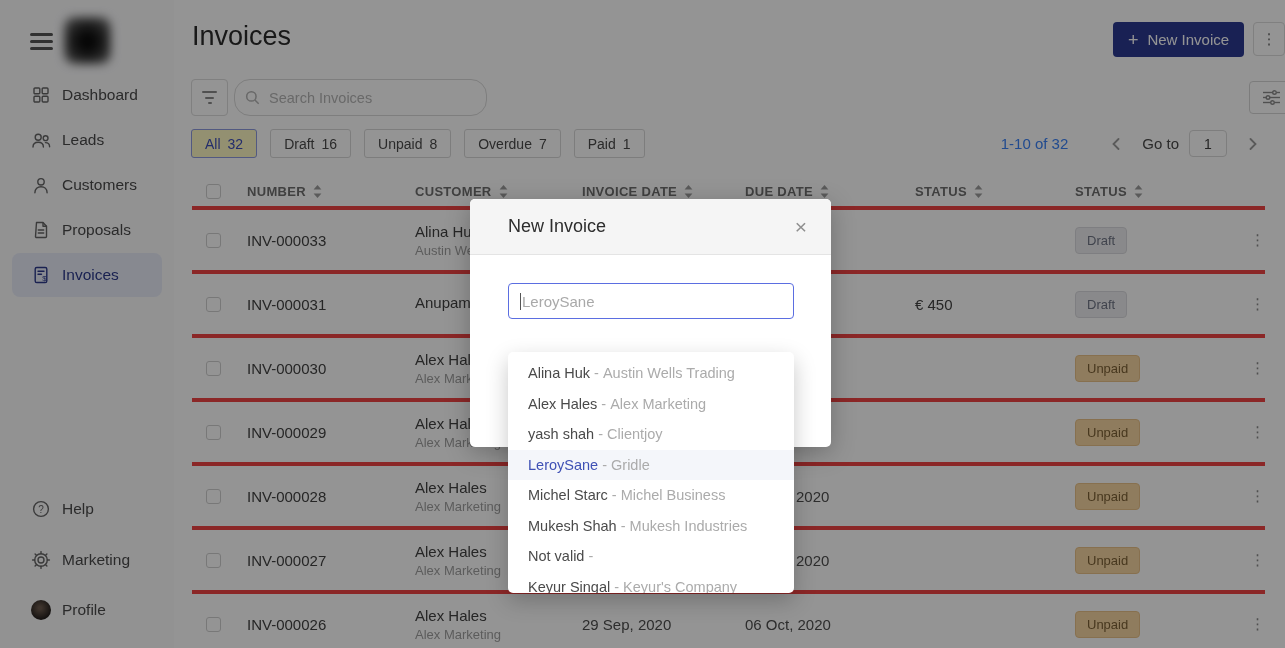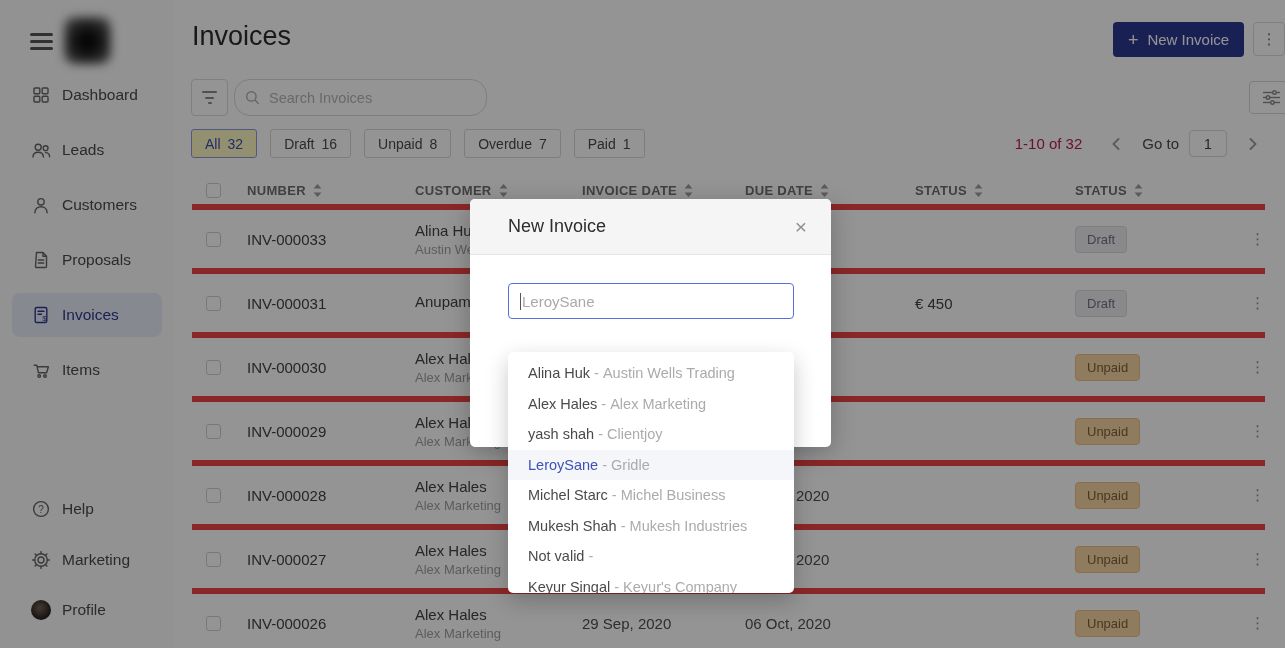--- a/index.html
+++ b/index.html
@@ -7,21 +7,21 @@
   body { position:relative; overflow:hidden; background:#fff;
          font-family:"Liberation Sans", sans-serif; color:#3a3a3a; }
 
   
   .sidebar { position:absolute; left:0; top:0; width:174px; height:648px; background:#fbfbfc; }
   .hamburger { position:absolute; left:30px; top:33px; width:23px; cursor:pointer; }
   .hamburger span { display:block; height:2.6px; background:#555; border-radius:2px; margin-bottom:4.6px; }
   .logo-blob { position:absolute; left:64px; top:17px; width:47px; height:47px; border-radius:10px;
                background:radial-gradient(circle at 50% 52%, #0a0a0a 18%, #3c3c3c 55%, #8a8a8a 92%);
                filter:blur(5px); }
-  .side-nav { position:absolute; left:0; top:73px; width:174px; display:flex; flex-direction:column; gap:11px; }
+  .side-nav { position:absolute; left:0; top:73px; width:174px; display:flex; flex-direction:column; gap:1px; }
   .side-footer { position:absolute; left:0; top:487px; width:174px; display:flex; flex-direction:column; gap:6.5px; }
   .side-item { display:flex; align-items:center; height:44px; margin:0 12px; padding-left:19px;
                border-radius:8px; color:#4b4b4b; font-size:15.5px; cursor:pointer; }
   .side-item .ico { width:20px; height:20px; margin-right:11px; flex:0 0 20px; display:flex; align-items:center; }
   .side-item svg { stroke:#666; fill:none; stroke-width:1.4; stroke-linecap:round; stroke-linejoin:round; }
   .side-item.active { background:#e9edf9; color:#2d3a8c; }
   .side-item.active svg { stroke:#2d3a8c; }
   .side-item.active svg text { fill:#2d3a8c; }
   .avatar { width:20px; height:20px; border-radius:50%;
             background:radial-gradient(circle at 45% 40%, #6b5a4e 10%, #241f1d 70%); filter:blur(.4px); }
@@ -53,31 +53,31 @@
   .btn-sliders { position:absolute; left:1075px; top:81px; width:44px; height:33px; border:1px solid #d6d6d6;
                  border-radius:4px; background:#fff; cursor:pointer; display:flex; align-items:center; justify-content:center; }
   .btn-sliders svg { stroke:#8a8a8a; fill:#fff; stroke-width:1.4; }
 
   .pills { position:absolute; left:17px; top:129px; display:flex; gap:13px; }
   .pill { height:29px; padding:0 13px; border:1px solid #d8d8d8; border-radius:3px; background:transparent;
           display:flex; align-items:center; gap:7px; font-size:14px; color:#4a4a4a; cursor:pointer; }
   .pill.active { background:#fef9c3; border-color:#8d9ade; color:#3d4eb8; }
 
   .pagination { position:absolute; right:20px; top:129px; height:29px; display:flex; align-items:center; gap:0; }
-  .pg-range { font-size:15px; color:#be185d; margin-right:22px; }
+  .pg-range { font-size:15px; color:#3b82f6; margin-right:36px; }
   .pg-chevron { width:24px; height:24px; border:none; background:transparent; cursor:pointer; display:flex; align-items:center; justify-content:center; }
   .pg-chevron svg { stroke:#9b9b9b; fill:none; stroke-width:1.8; stroke-linecap:round; }
   .pg-goto { font-size:15px; color:#4a4a4a; margin:0 10px 0 14px; }
   .pg-input { width:38px; height:27px; border:1px solid #d9d9d9; border-radius:4px; text-align:center;
               font-size:14px; font-family:inherit; color:#3e3e3e; margin-right:14px; }
 
   
   .table { position:absolute; left:18px; right:20px; top:176px; }
   .trow { display:grid; grid-template-columns:41px 168px 167px 163px 170px 160px 175px 1fr;
-          align-items:center; padding-left:14px; border-bottom:6px solid #ef4444; }
+          align-items:center; padding-left:14px; border-bottom:4px solid #ef4444; }
   .thead { height:34px; }
   .thead .th { display:flex; align-items:center; gap:7px; font-size:13px; font-weight:700;
                color:#6f6f6f; letter-spacing:.3px; cursor:pointer; }
   .sort svg { display:block; }
   .tbody .trow { height:64px; cursor:pointer; }
   .checkbox { width:15px; height:15px; border:1px solid #cfcfcf; border-radius:3px; background:#fff; cursor:pointer; }
   .cell-number { font-size:15px; font-weight:500; color:#424242; }
   .cell-customer .cust-name { font-size:15px; color:#424242; }
   .cell-customer .cust-company { font-size:13px; color:#9f9f9f; margin-top:3px; }
   .cell-date { font-size:15px; color:#4f4f4f; }
@@ -178,30 +178,20 @@
           <svg width="20" height="20" viewBox="0 0 20 20">
             <rect x="4.2" y="2.5" width="11.6" height="15" rx="1.6"></rect>
             <line x1="7" y1="6.3" x2="13" y2="6.3"></line>
             <line x1="7" y1="9.3" x2="10.5" y2="9.3"></line>
             <text x="11.2" y="15.6" font-size="7.5" stroke="none" fill="#666" font-family="Liberation Sans,sans-serif">$</text>
           </svg>
         </span>
     <span class="lbl">Invoices</span>
   </div>
 
-  <div class="side-item">
-    <span class="ico">
-          <svg width="20" height="20" viewBox="0 0 20 20">
-            <path d="M3.2 5.3h2.6l1.6 7.4h8.2l1.8-5.9H6.4"></path>
-            <circle cx="8.2" cy="16" r="1.3"></circle>
-            <circle cx="14" cy="16" r="1.3"></circle>
-          </svg>
-        </span>
-    <span class="lbl">Items</span>
-  </div>
 </nav>
   <div class="side-footer" id="side-footer">
   <div class="side-item">
     <span class="ico">
           <svg width="20" height="20" viewBox="0 0 20 20">
             <circle cx="10" cy="10" r="7.4"></circle>
             <text x="10" y="13.6" font-size="10" text-anchor="middle" stroke="none" fill="#666" font-family="Liberation Sans,sans-serif">?</text>
           </svg>
         </span>
     <span class="lbl">Help</span>

